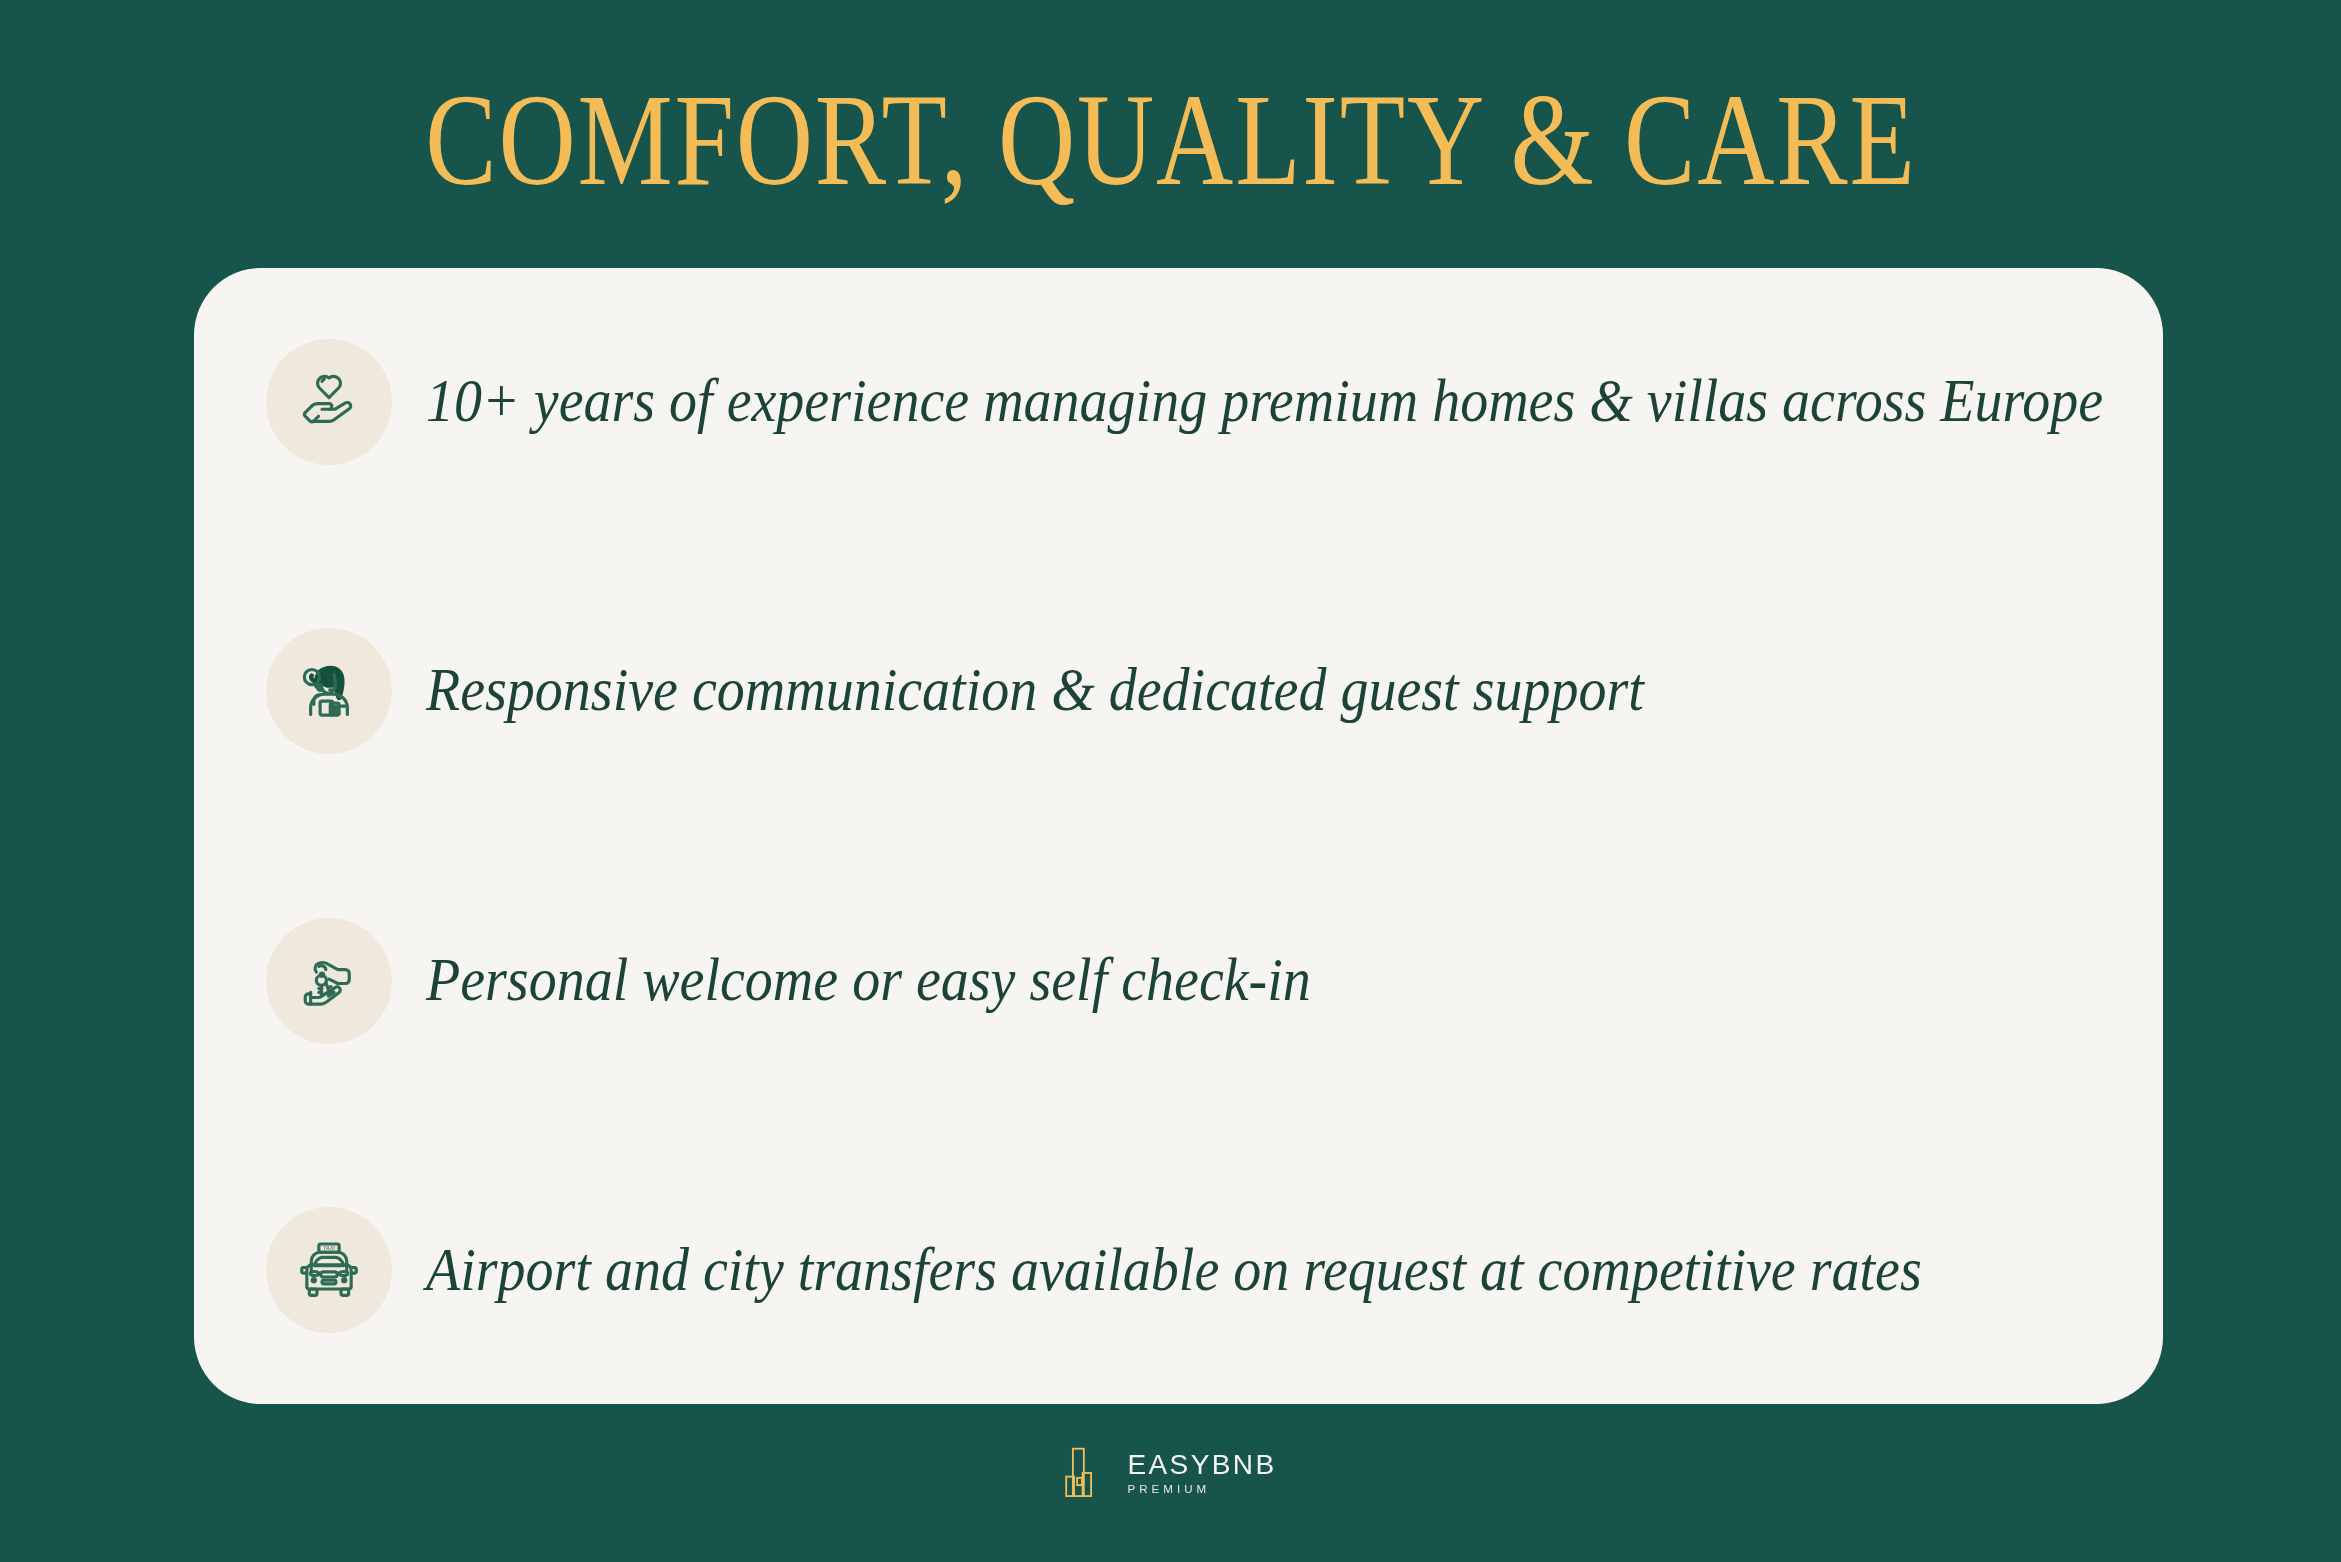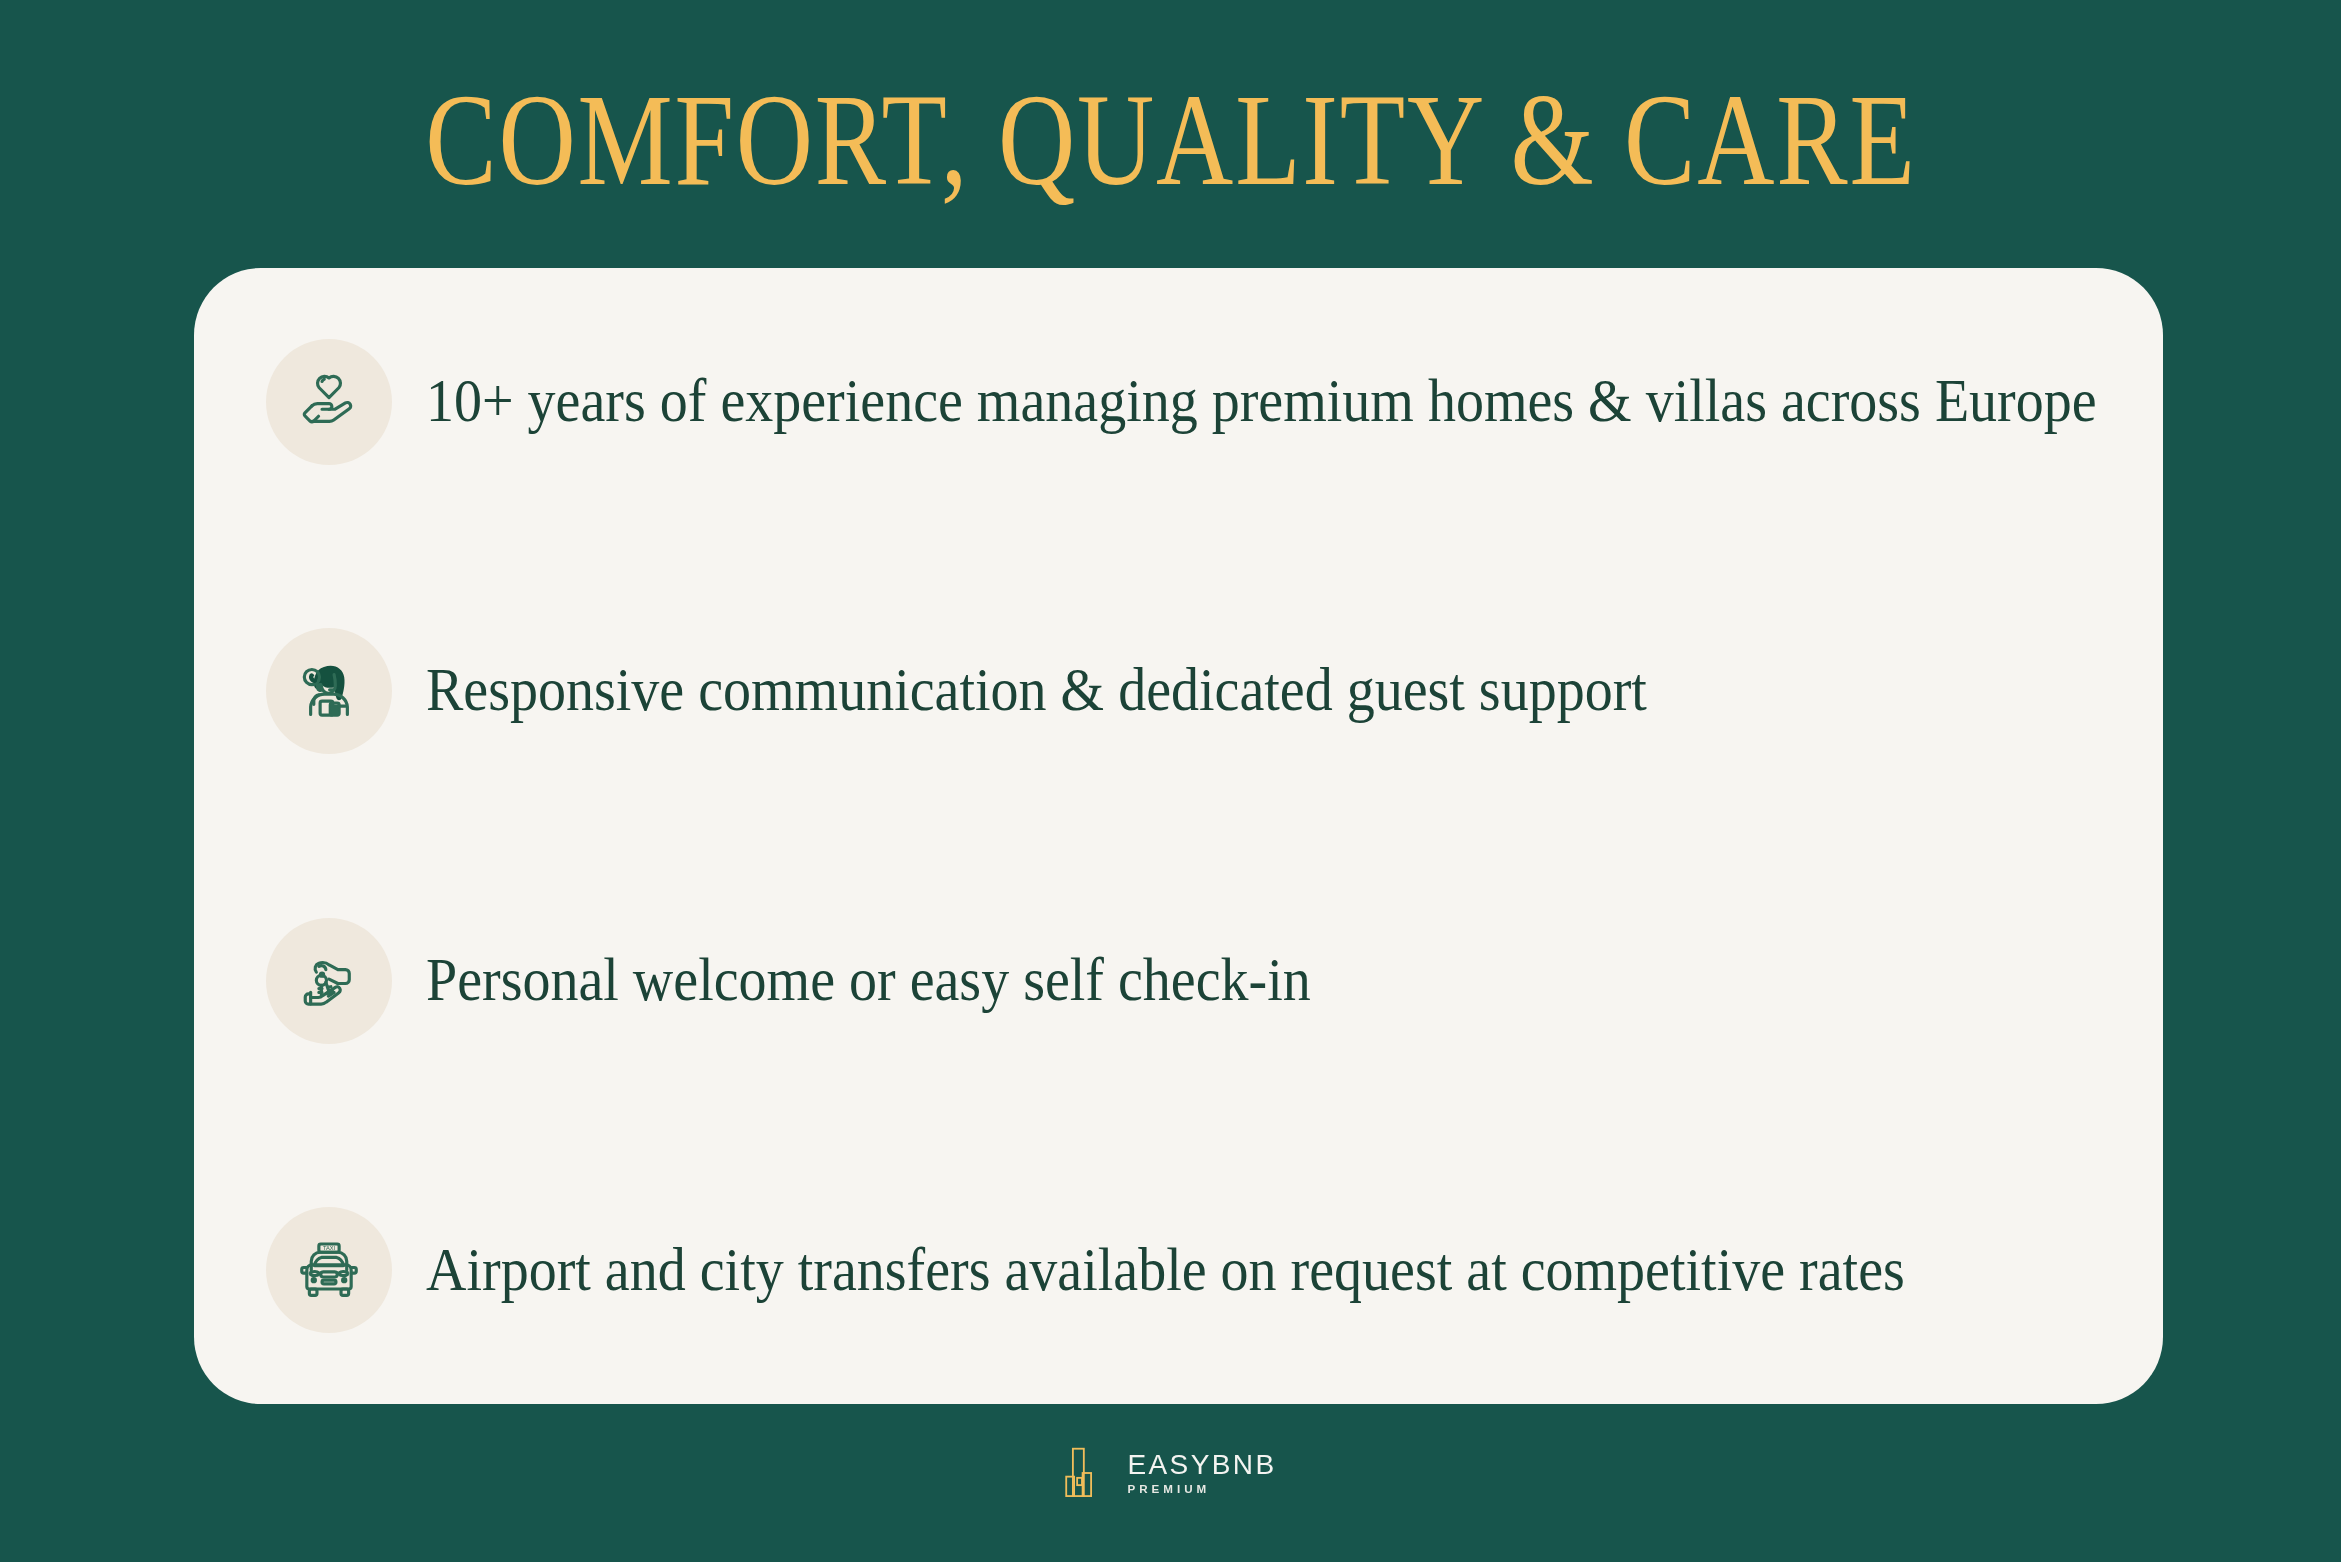--- a/index.html
+++ b/index.html
@@ -40,20 +40,21 @@
     left: 194px;
     top: 268px;
     width: 1969px;
     height: 1136px;
     background: #F7F5F1;
     border-radius: 67px;
     padding: 32px 0 32px 0;
     display: flex;
     flex-direction: column;
     justify-content: space-between;
+    font-style: italic;
   }
 
   .feature-list {
     display: flex;
     flex-direction: column;
     justify-content: space-between;
     height: 100%;
     padding: 25.6px 0 25.6px 0;
   }
 
@@ -120,21 +121,21 @@
     color: #F4F4F1;
     font-weight: 400;
   }
 
   .logo-sub {
     font-family: "Liberation Sans", sans-serif;
     font-size: 11.6px;
     letter-spacing: 4px;
     color: #E6E8E3;
     margin-top: 4.3px;
-    font-weight: 700;
+    font-weight: 400;
   }
 
   .ico-stroke {
     fill: none;
     stroke: #2E6B55;
     stroke-width: 5;
     stroke-linecap: round;
     stroke-linejoin: round;
   }
   .ico-fill-dark { fill: #15513F; }

